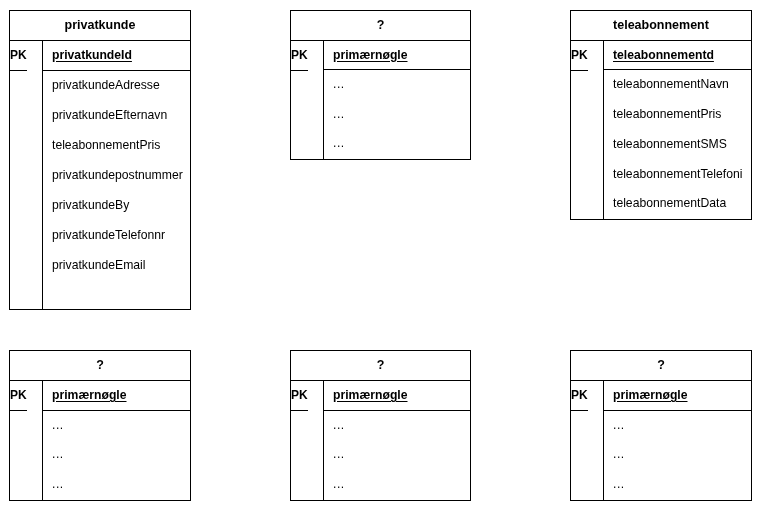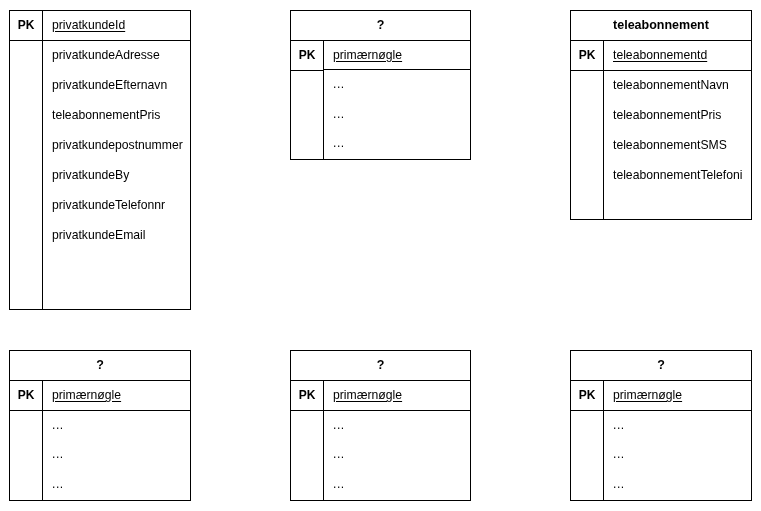--- a/index.html
+++ b/index.html
@@ -55,21 +55,21 @@
     flex-direction: row;
     min-height: 0;
   }
 
   .key-col {
     box-sizing: border-box;
     width: 33px;
     flex: 0 0 33px;
     border-right: 1.6px solid #000000;
     display: flex;
-    flex-direction: column;
+    flex-direction: row;
   }
 
   .attr-col {
     box-sizing: border-box;
     flex: 1 1 auto;
     display: flex;
     flex-direction: column;
     min-width: 0;
   }
 
@@ -96,40 +96,41 @@
     box-sizing: border-box;
     height: 30px;
     line-height: 29px;
     padding-left: 9px;
     font-size: 12.2px;
     color: #000000;
     white-space: nowrap;
     overflow: hidden;
   }
   .attr-cell.pk {
-    font-weight: normal;
+    font-weight: bold;
     border-bottom: 1.6px solid #000000;
   }
   .attr-cell.pk .pk-text {
     text-decoration: underline;
     text-underline-offset: 2px;
   }
   .attr-cell.ellipsis {
     font-size: 12.2px;
     letter-spacing: 0.5px;
   }
   .attr-filler {
     flex: 1 1 auto;
   }
 </style>
 </head>
 <body>
 
 <div id="canvas">
     <div class="entity" style="left: 9px; top: 10px; width: 182px; height: 300px;">
+      <div class="entity-title">privatkunde</div>
       <div class="entity-body">
         <div class="key-col">
           <div class="key-cell pk">PK</div>
           <div class="key-cell blank"></div>
         </div>
         <div class="attr-col">
           <div class="attr-cell pk"><span class="pk-text">privatkundeId</span></div>
           <div class="attr-cell">privatkundeAdresse</div>
           <div class="attr-cell">privatkundeEfternavn</div>
           <div class="attr-cell">teleabonnementPris</div>
@@ -163,20 +164,21 @@
         <div class="key-col">
           <div class="key-cell pk">PK</div>
           <div class="key-cell blank"></div>
         </div>
         <div class="attr-col">
           <div class="attr-cell pk"><span class="pk-text">teleabonnementd</span></div>
           <div class="attr-cell">teleabonnementNavn</div>
           <div class="attr-cell">teleabonnementPris</div>
           <div class="attr-cell">teleabonnementSMS</div>
           <div class="attr-cell">teleabonnementTelefoni</div>
+          <div class="attr-cell">teleabonnementData</div>
           <div class="attr-filler"></div>
         </div>
       </div>
     </div>
     <div class="entity" style="left: 9px; top: 350px; width: 182px; height: 151px;">
       <div class="entity-title">?</div>
       <div class="entity-body">
         <div class="key-col">
           <div class="key-cell pk">PK</div>
           <div class="key-cell blank"></div>

